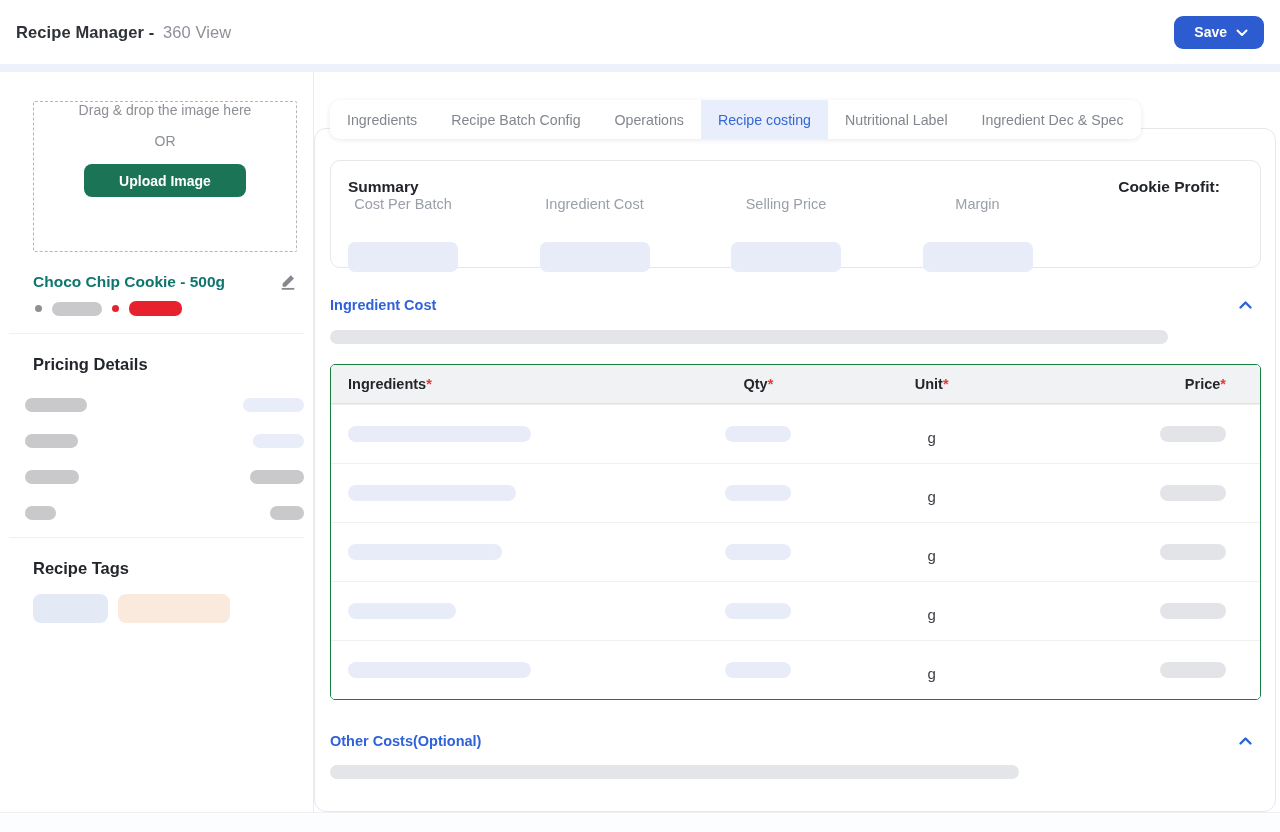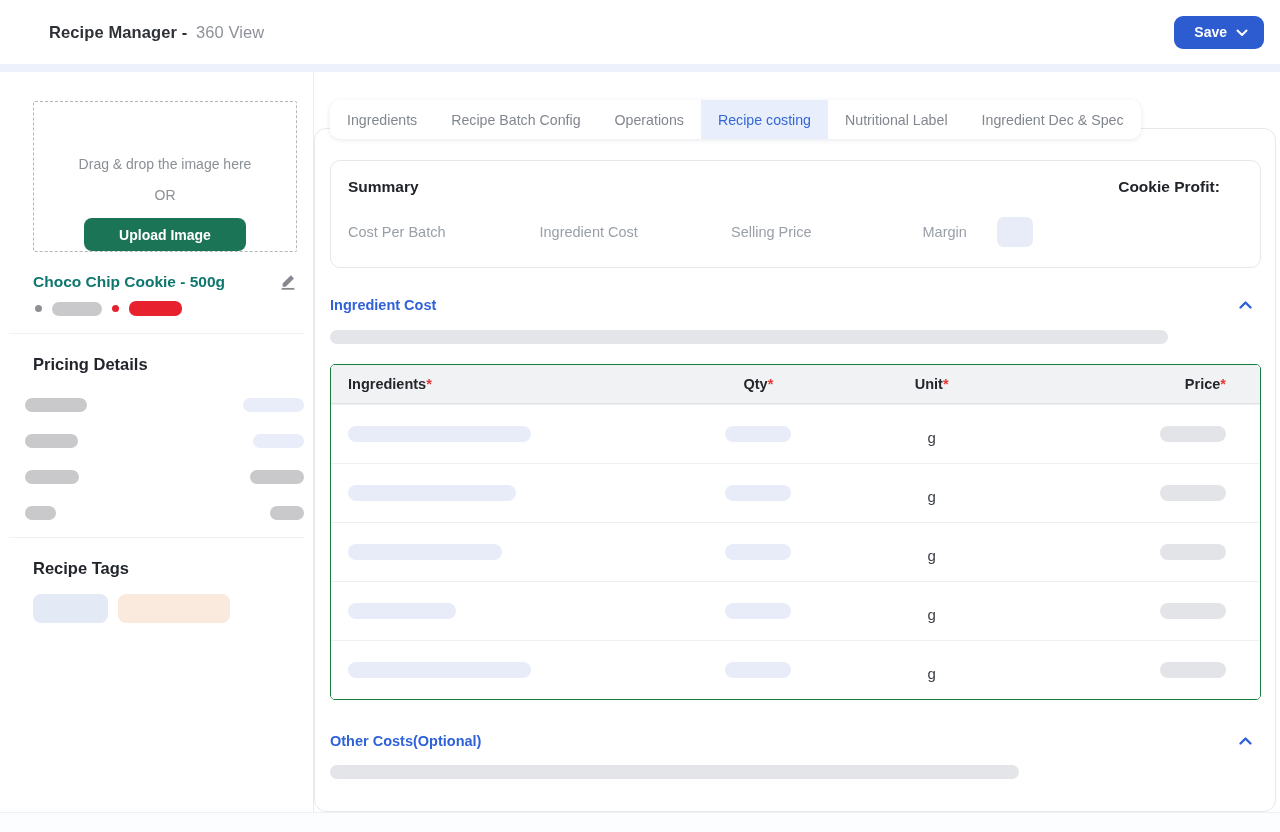--- a/index.html
+++ b/index.html
@@ -2,34 +2,34 @@
 <html><head>
 <meta charset="utf-8">
 <style>
   * { margin:0; padding:0; box-sizing:border-box; }
   html,body { background:#e9e9e9; }
   body { font-family:"Liberation Sans", sans-serif; }
   .app { width:1280px; height:832px; background:#ffffff; overflow:hidden; position:relative; }
 
   
   .topbar { height:64px; display:flex; align-items:center; justify-content:space-between; padding:0 16px; background:#fff; }
-  .page-title { font-size:16.5px; font-weight:700; color:#2e3237; letter-spacing:.1px;margin-left:33px; }
+  .page-title { font-size:16.5px; font-weight:700; color:#2e3237; letter-spacing:.1px; }
   .page-title .sub { color:#8d9199; font-weight:400; margin-left:4px; }
   .save-btn { background:#2d5bd0; color:#fff; border:none; border-radius:9px; height:33px; padding:0 16px 0 20px;
               font-size:14px; font-weight:700; display:flex; align-items:center; gap:9px; cursor:pointer; font-family:inherit; }
   .blue-strip { height:8px; background:#edf1fc; }
 
   
   .content-row { display:flex; height:740px; }
   .bottom-strip { height:20px; background:#fcfdff; border-top:1px solid #eef0f3; }
 
   
   .sidebar { width:314px; flex:0 0 314px; background:#fff; border-right:1px solid #ebecef; padding:0 9px; }
   .dropzone { margin:29px 7px 0 24px; height:151px; border:1px dashed #b4b6ba; border-radius:2px;
-              display:flex; flex-direction:column; align-items:center; justify-content:flex-end; gap:15px; }
+              display:flex; flex-direction:column; align-items:center; justify-content:flex-start; gap:15px; }
   .dz-text { color:#8b9096; font-size:14px; }
   .upload-btn { background:#1b7456; color:#fff; border:none; border-radius:8px; width:162px; height:33px;
                 font-size:14px; font-weight:600; cursor:pointer; font-family:inherit; }
   .product-row { margin:21px 7px 0 24px; display:flex; align-items:center; justify-content:space-between; }
   .product-name { font-size:15.5px; font-weight:700; color:#0f766e; }
   .edit-ic { cursor:pointer; display:flex; }
   .pills-row { margin:10px 0 0 26px; display:flex; align-items:center; gap:10px; }
   .dot { width:7px; height:7px; border-radius:50%; }
   .dot-gray { background:#8f9094; }
   .dot-red { background:#e8212f; }
@@ -55,21 +55,21 @@
   .tab { padding:0 17px; display:flex; align-items:center; font-size:14.2px; color:#82878f; cursor:pointer; white-space:nowrap; }
   .tab.active { background:#e8eefb; color:#3567d6; }
 
   .panel { position:relative; z-index:1; margin-top:-11px; background:#fff; border:1px solid #e7e8ec; border-radius:12px;
            padding:31px 14px 16px 15px; height:684px; }
 
   .summary-card { border:1px solid #e6e7ea; border-radius:10px; padding:17px 36px 20px 17px; height:108px;
                   display:grid; grid-template-columns:repeat(5,110px); justify-content:space-between; align-content:space-between; }
   .sum-title { font-size:15.5px; font-weight:700; color:#21242a; grid-column:1 / span 4; white-space:nowrap; }
   .gp-label { font-size:15.5px; font-weight:700; color:#21242a; text-align:center; white-space:nowrap; }
-  .sum-col { display:flex; flex-direction:row; gap:30px; align-items:center; }
+  .sum-col { display:flex; flex-direction:column; gap:30px; align-items:center; }
   .sum-col:first-of-type { align-items:flex-start; }
   .sum-label { font-size:14.5px; color:#9aa0a8; white-space:nowrap; }
   .sum-sk { width:110px; height:30px; background:#e7ecf8; border-radius:7px; }
 
   .section-head { margin-top:29px; display:flex; align-items:center; justify-content:space-between; padding-right:6px; }
   .section-title { color:#2f62d9; font-size:14.5px; font-weight:700; }
   .chev-btn { background:none; border:none; cursor:pointer; display:flex; padding:2px; }
   .bar-sk { margin-top:17px; height:14px; border-radius:7px; background:#e4e5e8; }
   .bar-1 { width:90%; }
   .bar-2 { width:74%; }

